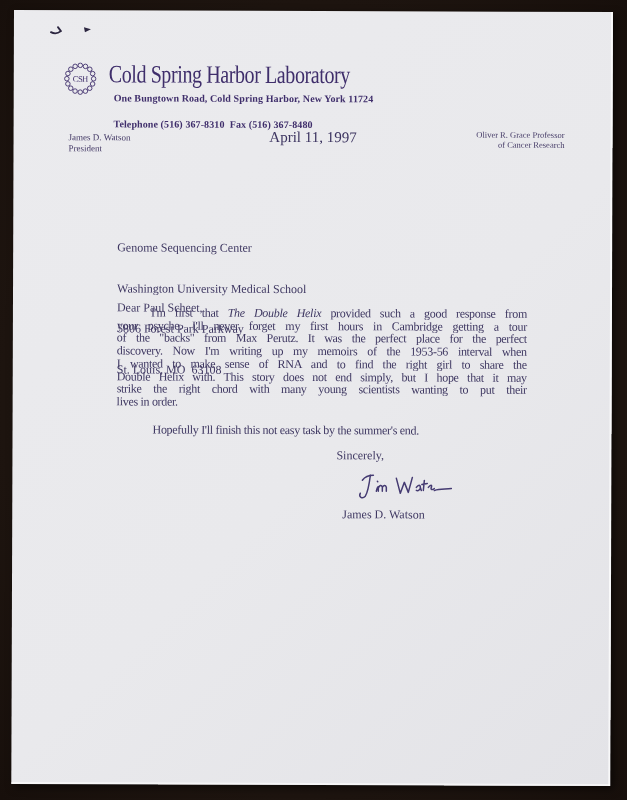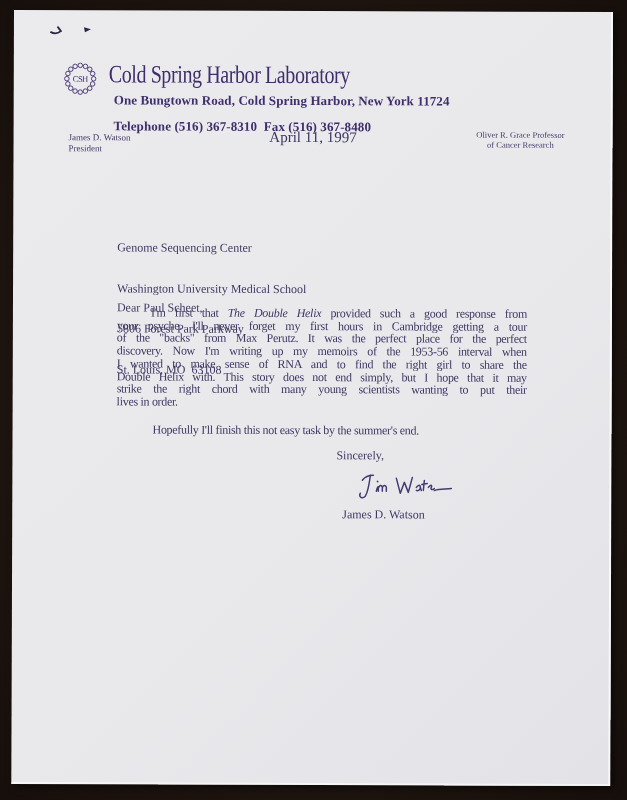--- a/index.html
+++ b/index.html
@@ -38,21 +38,21 @@
     left: 95px; top: 51px;
     font-size: 25px; line-height: 26px;
     letter-spacing: -0.5px;
     color: #3f2e6b;
     transform: scaleX(0.8);
     transform-origin: left center;
     white-space: nowrap;
   }
   .lh-sub {
     left: 100px;
-    font-size: 13px; font-weight: bold;
+    font-size: 10px; font-weight: bold;
     letter-spacing: 0.1px;
     color: #3f2e6b;
     white-space: pre-wrap;
   }
   .lh-address { top: 82px; }
   .lh-phone   { top: 108px; }
 
   .hdr-left {
     left: 55px; top: 122px;
     font-size: 9px; line-height: 10.5px;
@@ -60,21 +60,21 @@
   }
   .date {
     left: 0; right: 0; top: 118px;
     text-align: center;
     font-size: 15px;
     color: #3c3460;
   }
   .hdr-right {
     right: 48px; top: 119px;
     font-size: 8.5px; line-height: 9.5px;
-    text-align: center;
+    text-align: right;
     color: #443a66;
   }
 
   .recipient {
     left: 104px; top: 204px;
     font-size: 12px; line-height: 13.5px;
     white-space: pre-wrap;
   }
   .salutation { left: 104px; top: 290px; font-size: 12px; }
 

